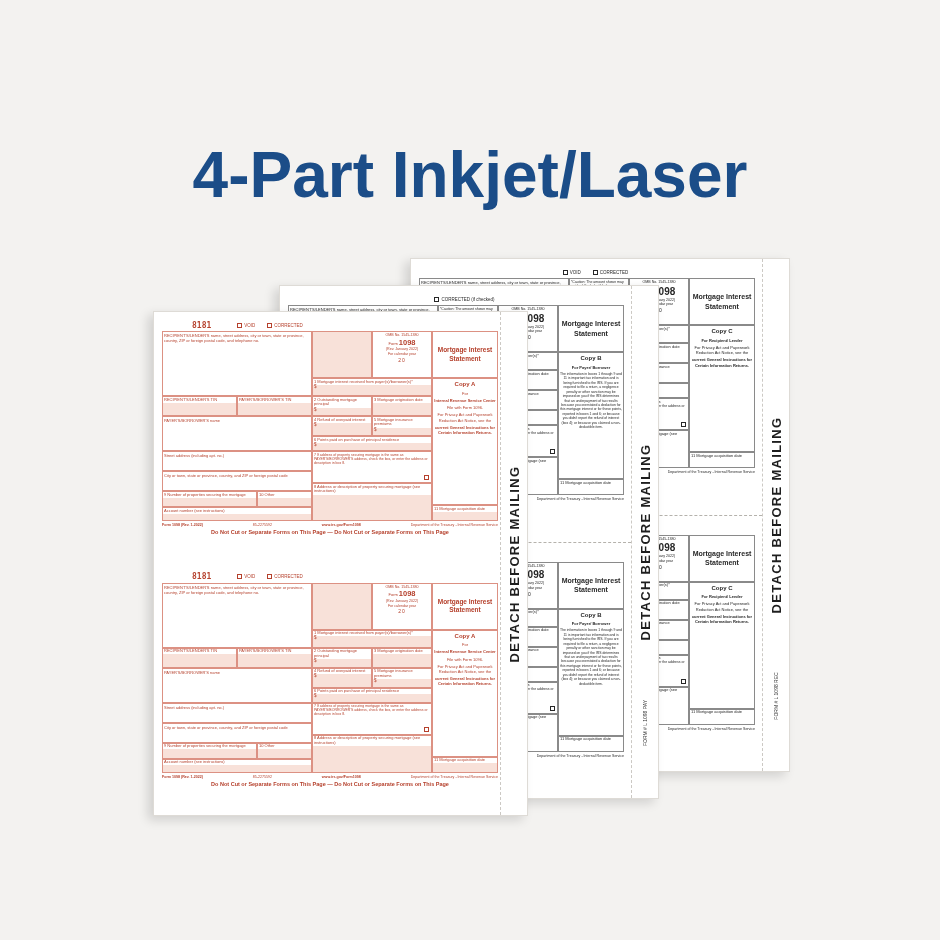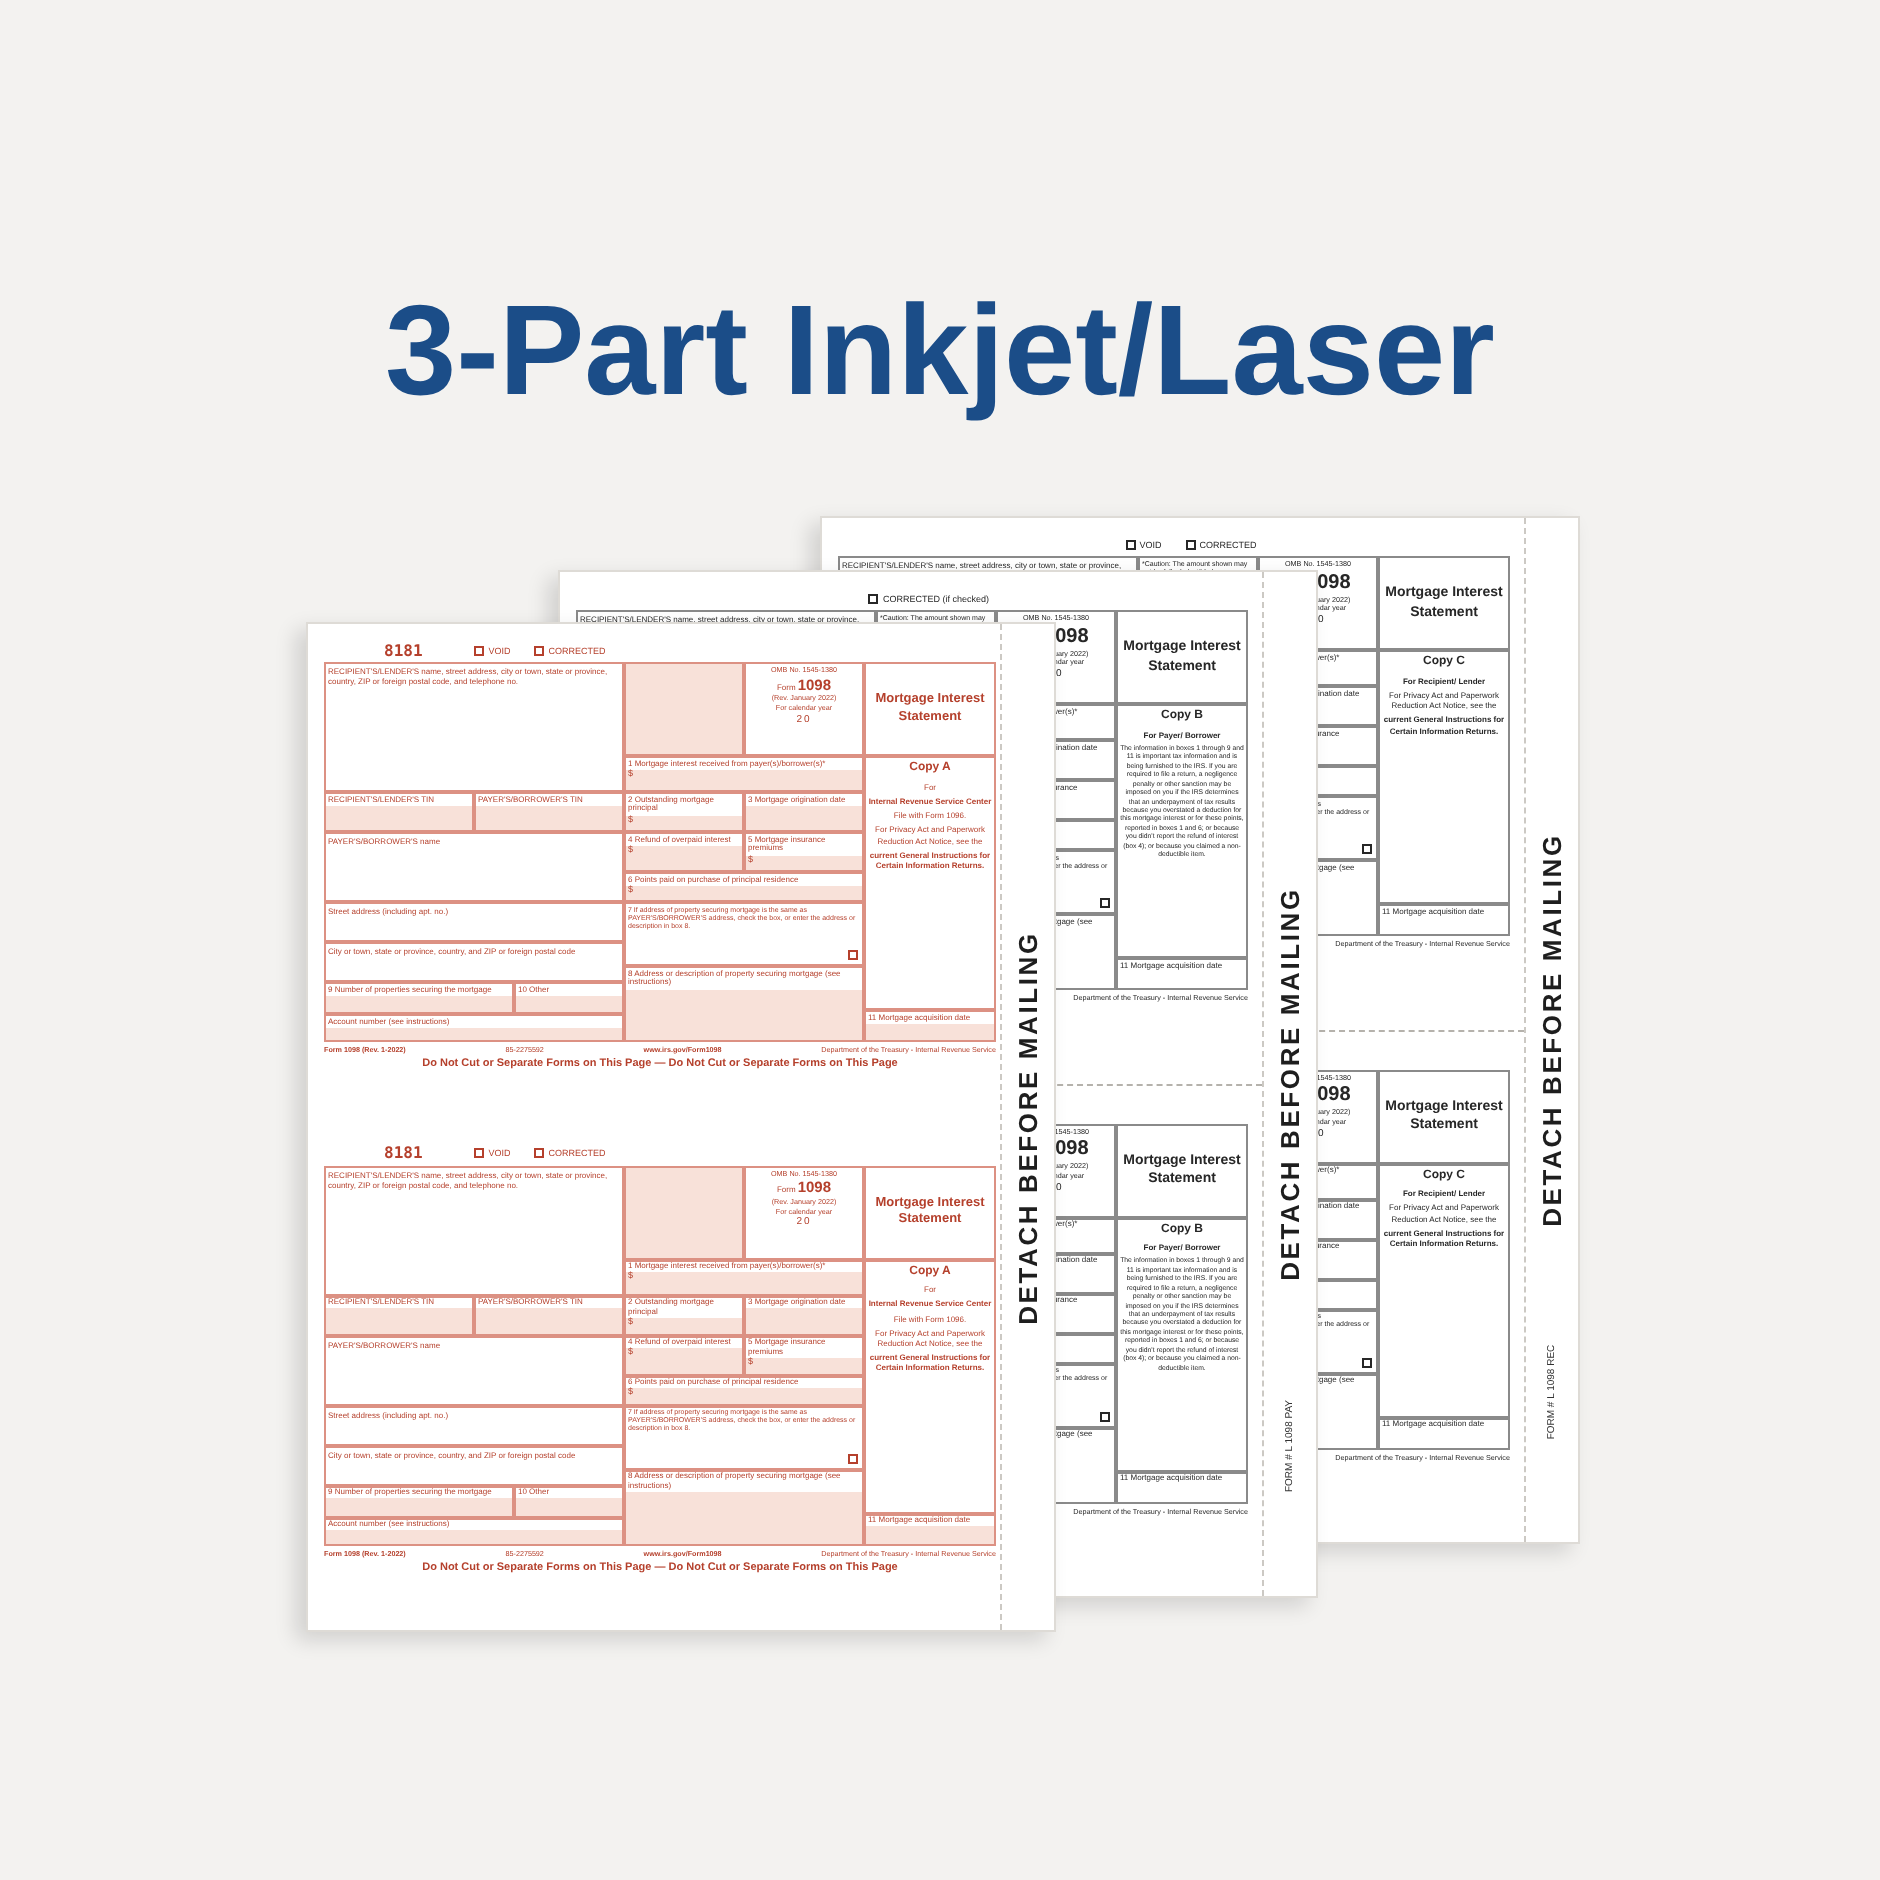--- a/index.html
+++ b/index.html
@@ -44,21 +44,21 @@
 .tcol{font-size:4px;text-align:center;line-height:1.3;padding:2px 1px;row-gap:2px;align-items:center;}
 .copy-label{font-weight:bold;font-size:6px;}
 .bold{font-weight:bold;}
 .notice{font-size:3.4px;line-height:1.3;text-align:center;}
 .copy-foot{display:flex;justify-content:space-between;align-items:baseline;width:336px;font-size:3.6px;margin-top:2px;white-space:nowrap;}
 .donotcut{width:336px;text-align:center;font-weight:bold;font-size:5.5px;margin-top:2px;}
 </style>
 </head>
 <body>
 
-<div class="headline">3-Part Inkjet/Laser</div>
+<div class="headline">4-Part Inkjet/Laser</div>
 
 <div class="sheet sheet-bc" id="sheet-c">
   <div class="copies">
     <div class="copy-wrap copy-bc">
       <div class="copy-head center">
         <span class="chk"></span>
           <span>VOID</span>
         <span class="chk"></span>
           <span>CORRECTED</span>
       </div>

